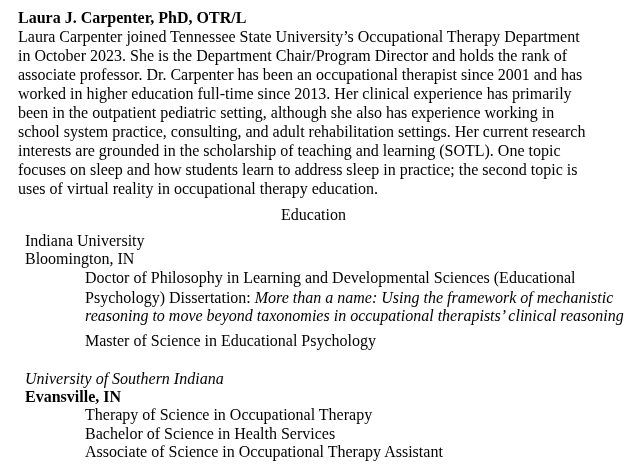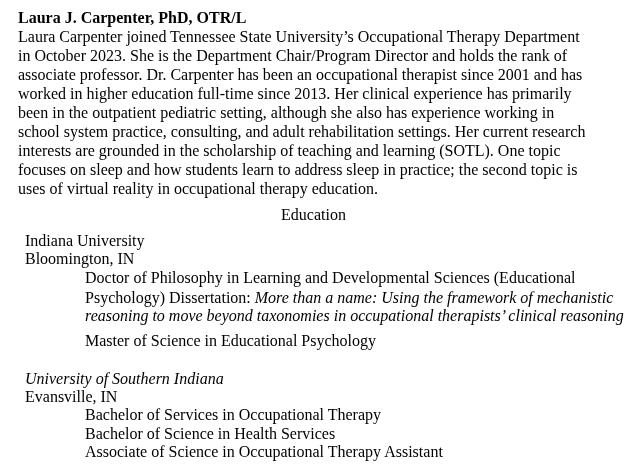--- a/index.html
+++ b/index.html
@@ -84,16 +84,16 @@
 <div class="school" style="top:249px;">Bloomington, IN</div>
 
 <div class="degree" style="top:268px;">Doctor of Philosophy in Learning and Developmental Sciences (Educational</div>
 <div class="degree" style="top:288px;">
   <span>Psychology) Dissertation: </span><span class="italic">More than a name: Using the framework of mechanistic</span>
 </div>
 <div class="degree italic" style="top:306px;">reasoning to move beyond taxonomies in occupational therapists’ clinical reasoning</div>
 <div class="degree" style="top:331px;">Master of Science in Educational Psychology</div>
 
 <div class="school" style="top:369px;font-style:italic;">University of Southern Indiana</div>
-<div class="school" style="top:387px;">Evansville, IN</div>
-<div class="degree" style="top:405px;">Bachelor of Services in Occupational Therapy</div>
+<div class="school" style="top:387px;font-weight:bold;">Evansville, IN</div>
+<div class="degree" style="top:405px;">Therapy of Science in Occupational Therapy</div>
 <div class="degree" style="top:424px;">Bachelor of Science in Health Services</div>
 <div class="degree" style="top:442px;">Associate of Science in Occupational Therapy Assistant</div>
 
 </body></html>

